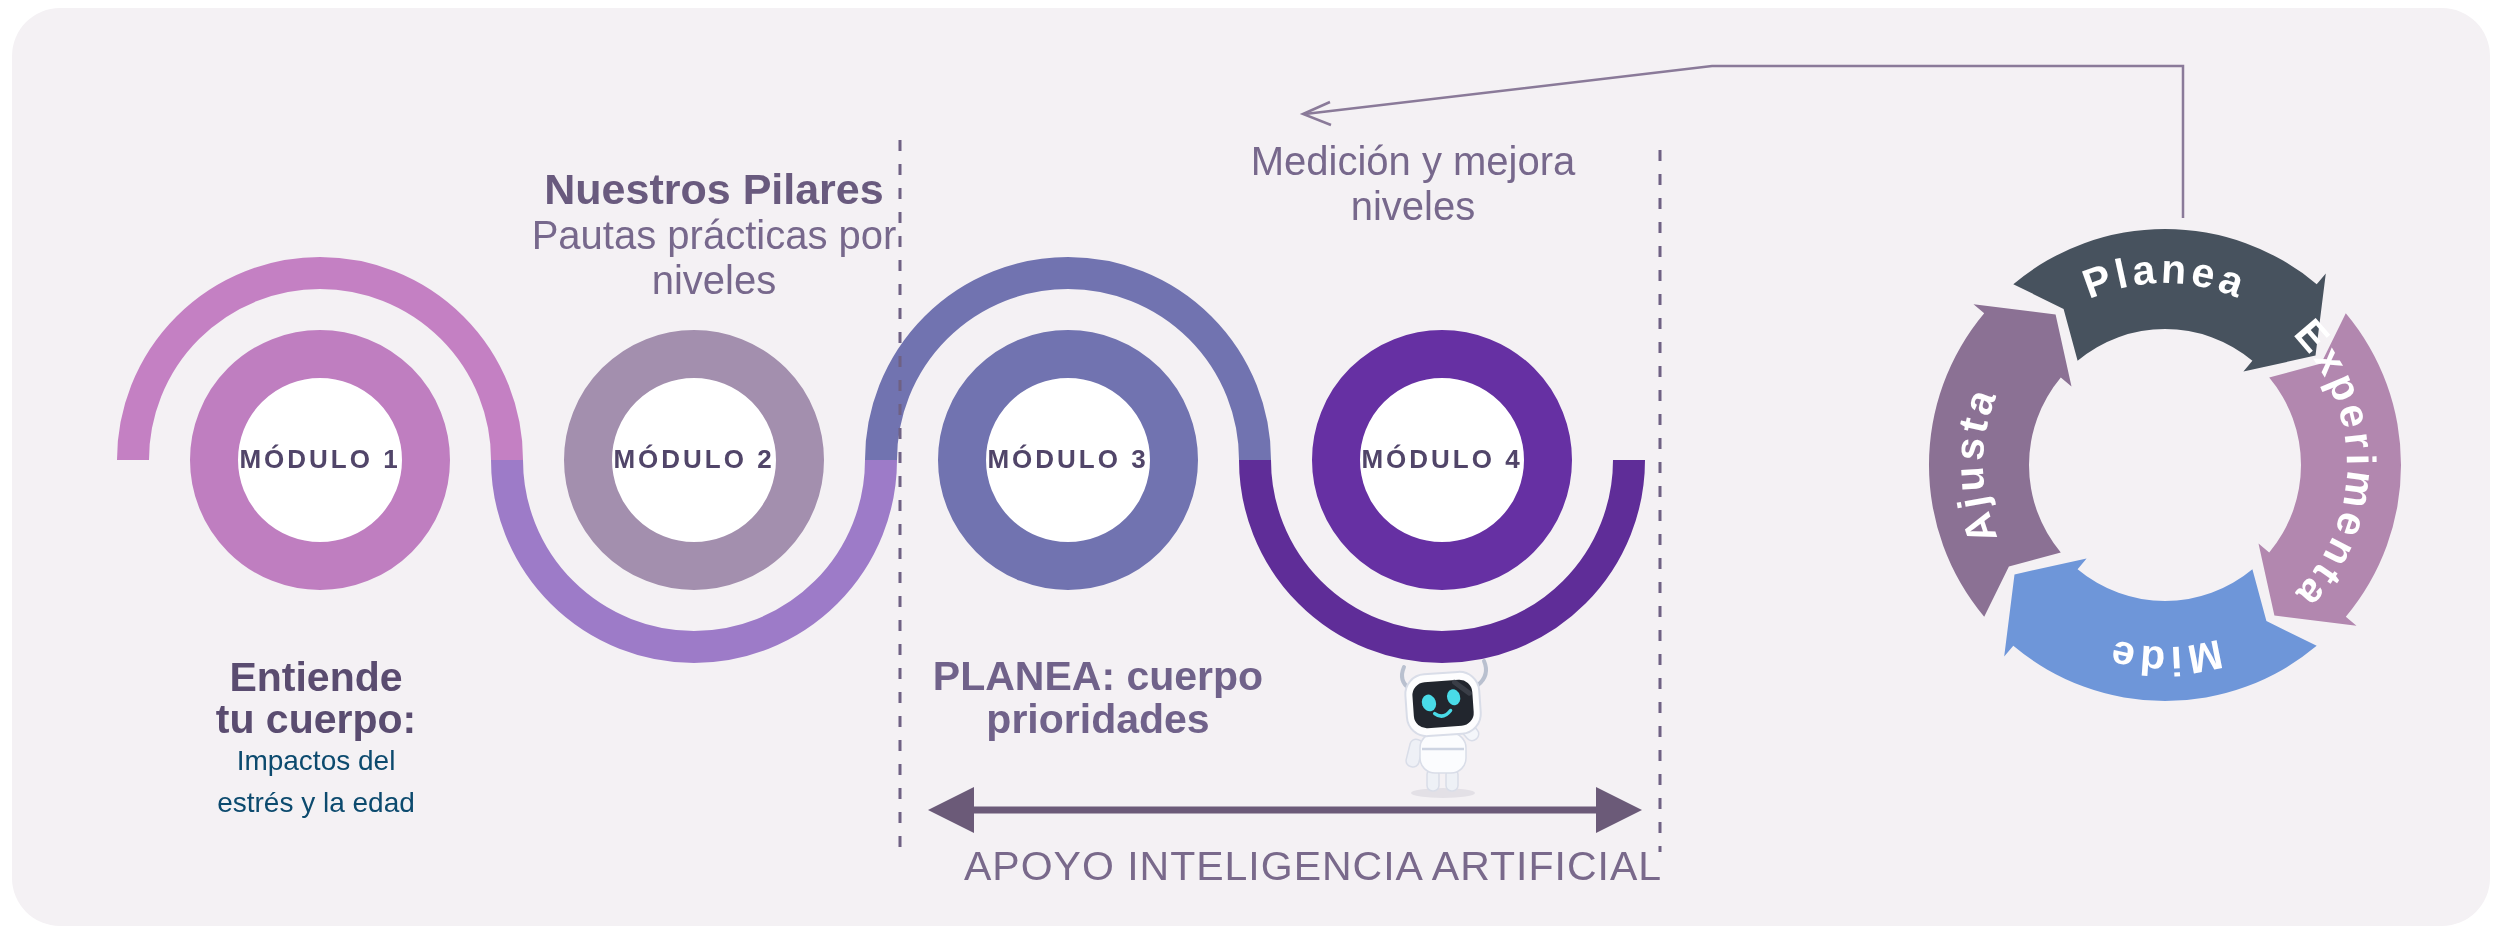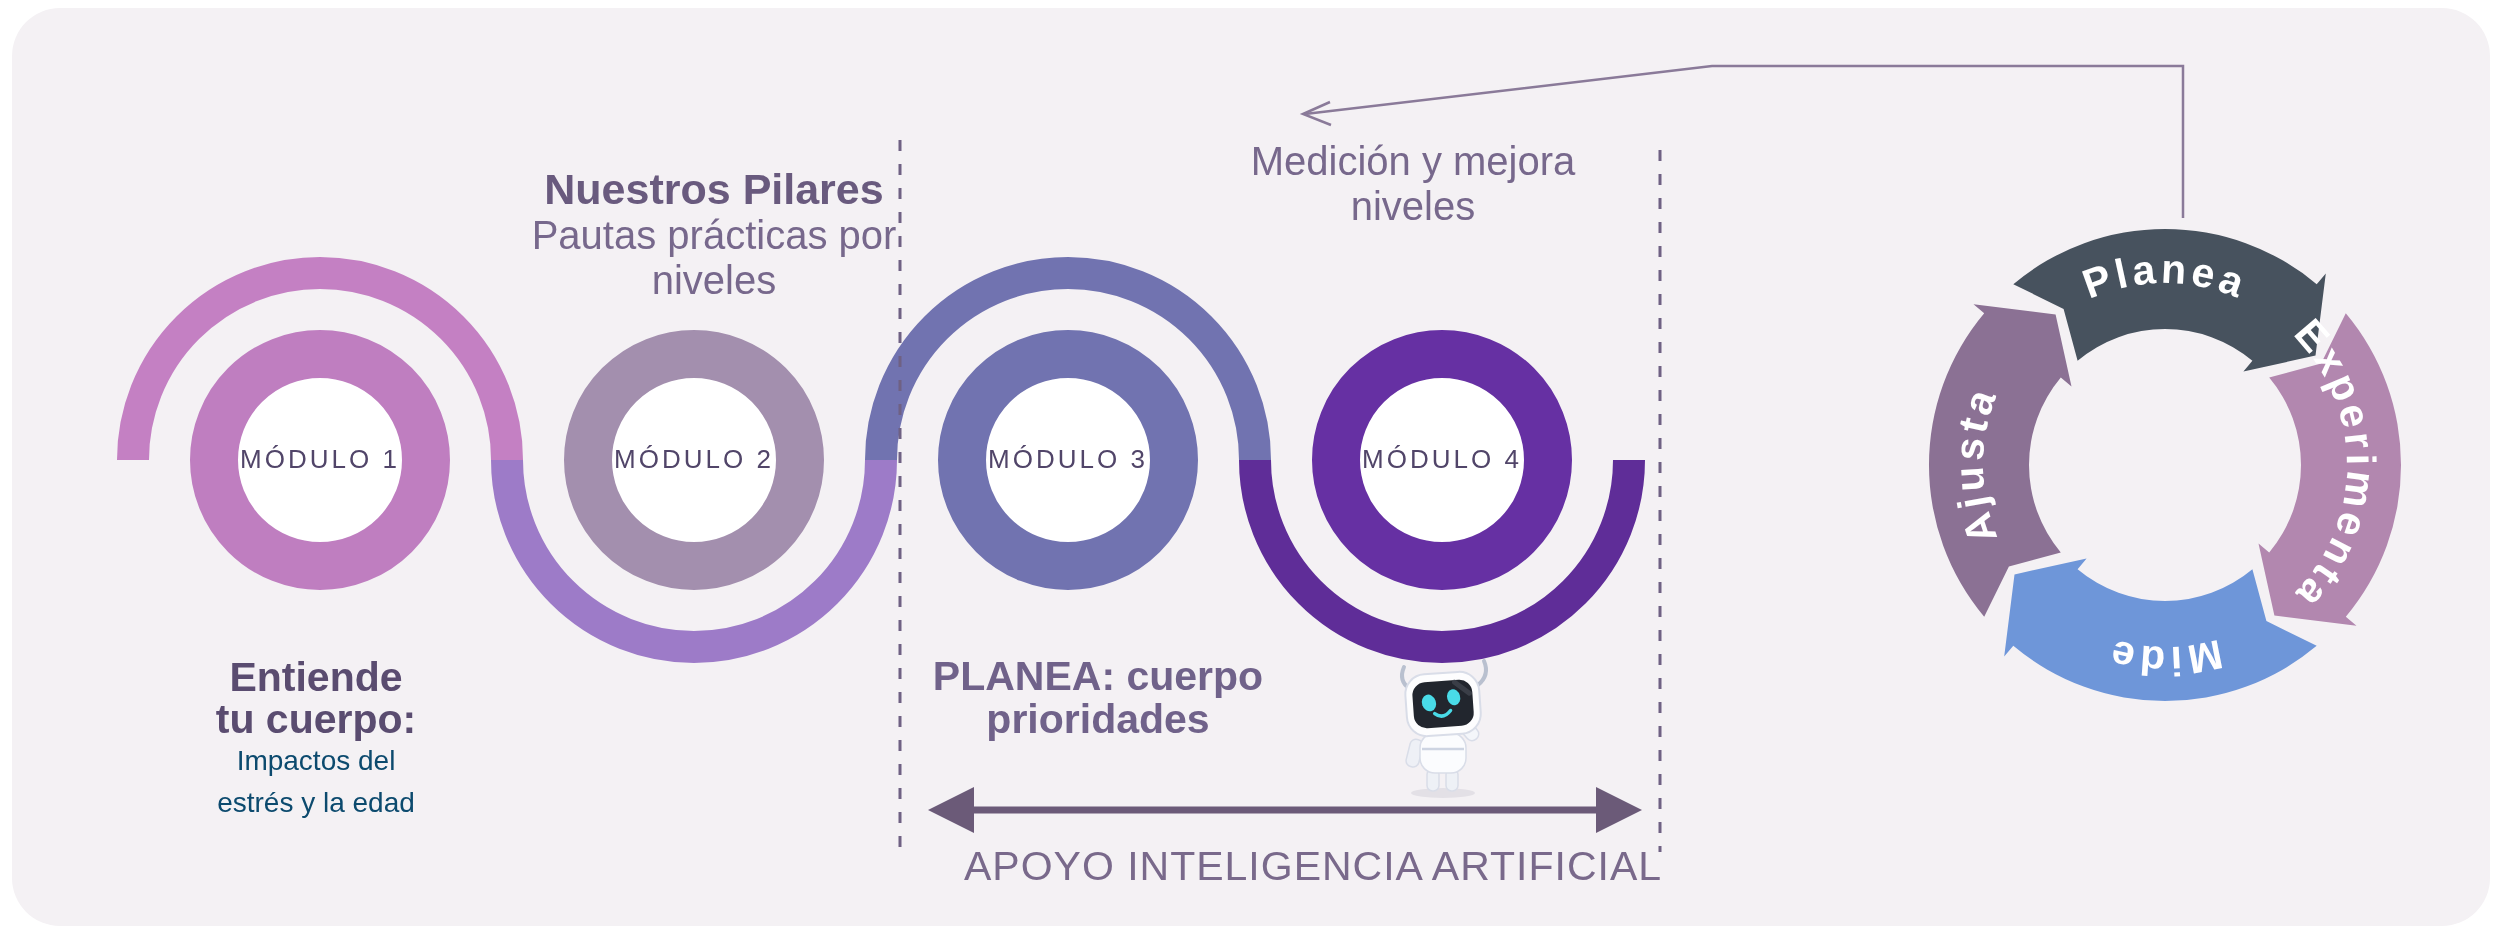--- a/index.html
+++ b/index.html
@@ -20,21 +20,21 @@
   .hdr-title{font-weight:bold;font-size:43px;line-height:48px;color:#695a7e;display:block;}
   .hdr-sub{font-size:40px;line-height:45px;color:#77688c;display:block;}
   .entiende{left:96px;top:656px;width:440px;}
   .entiende .b{font-size:41px;line-height:42px;color:#5a4c70;}
   .entiende .r{font-size:28px;line-height:42px;color:#0c4a6e;}
   .planea-block{left:878px;top:655px;width:440px;}
   .planea-block .b{font-size:41px;line-height:43px;color:#70628a;}
   .apoyo{left:963px;top:843px;width:700px;font-size:41px;letter-spacing:1px;color:#79698b;}
   .module-label{
     position:absolute;top:444px;width:220px;text-align:center;
-    font-size:26px;font-weight:normal;letter-spacing:3px;color:#514569;
+    font-size:26px;font-weight:bold;letter-spacing:3px;color:#514569;
   }
   .m1{left:210px;} .m2{left:584px;} .m3{left:958px;} .m4{left:1332px;}
   .cycle-word{font-size:41px;font-weight:bold;fill:#ffffff;letter-spacing:4px;}
 </style>
 </head>
 <body>
 
 <div class="card"></div>
 
 <svg class="stage" viewBox="0 0 2502 934">

